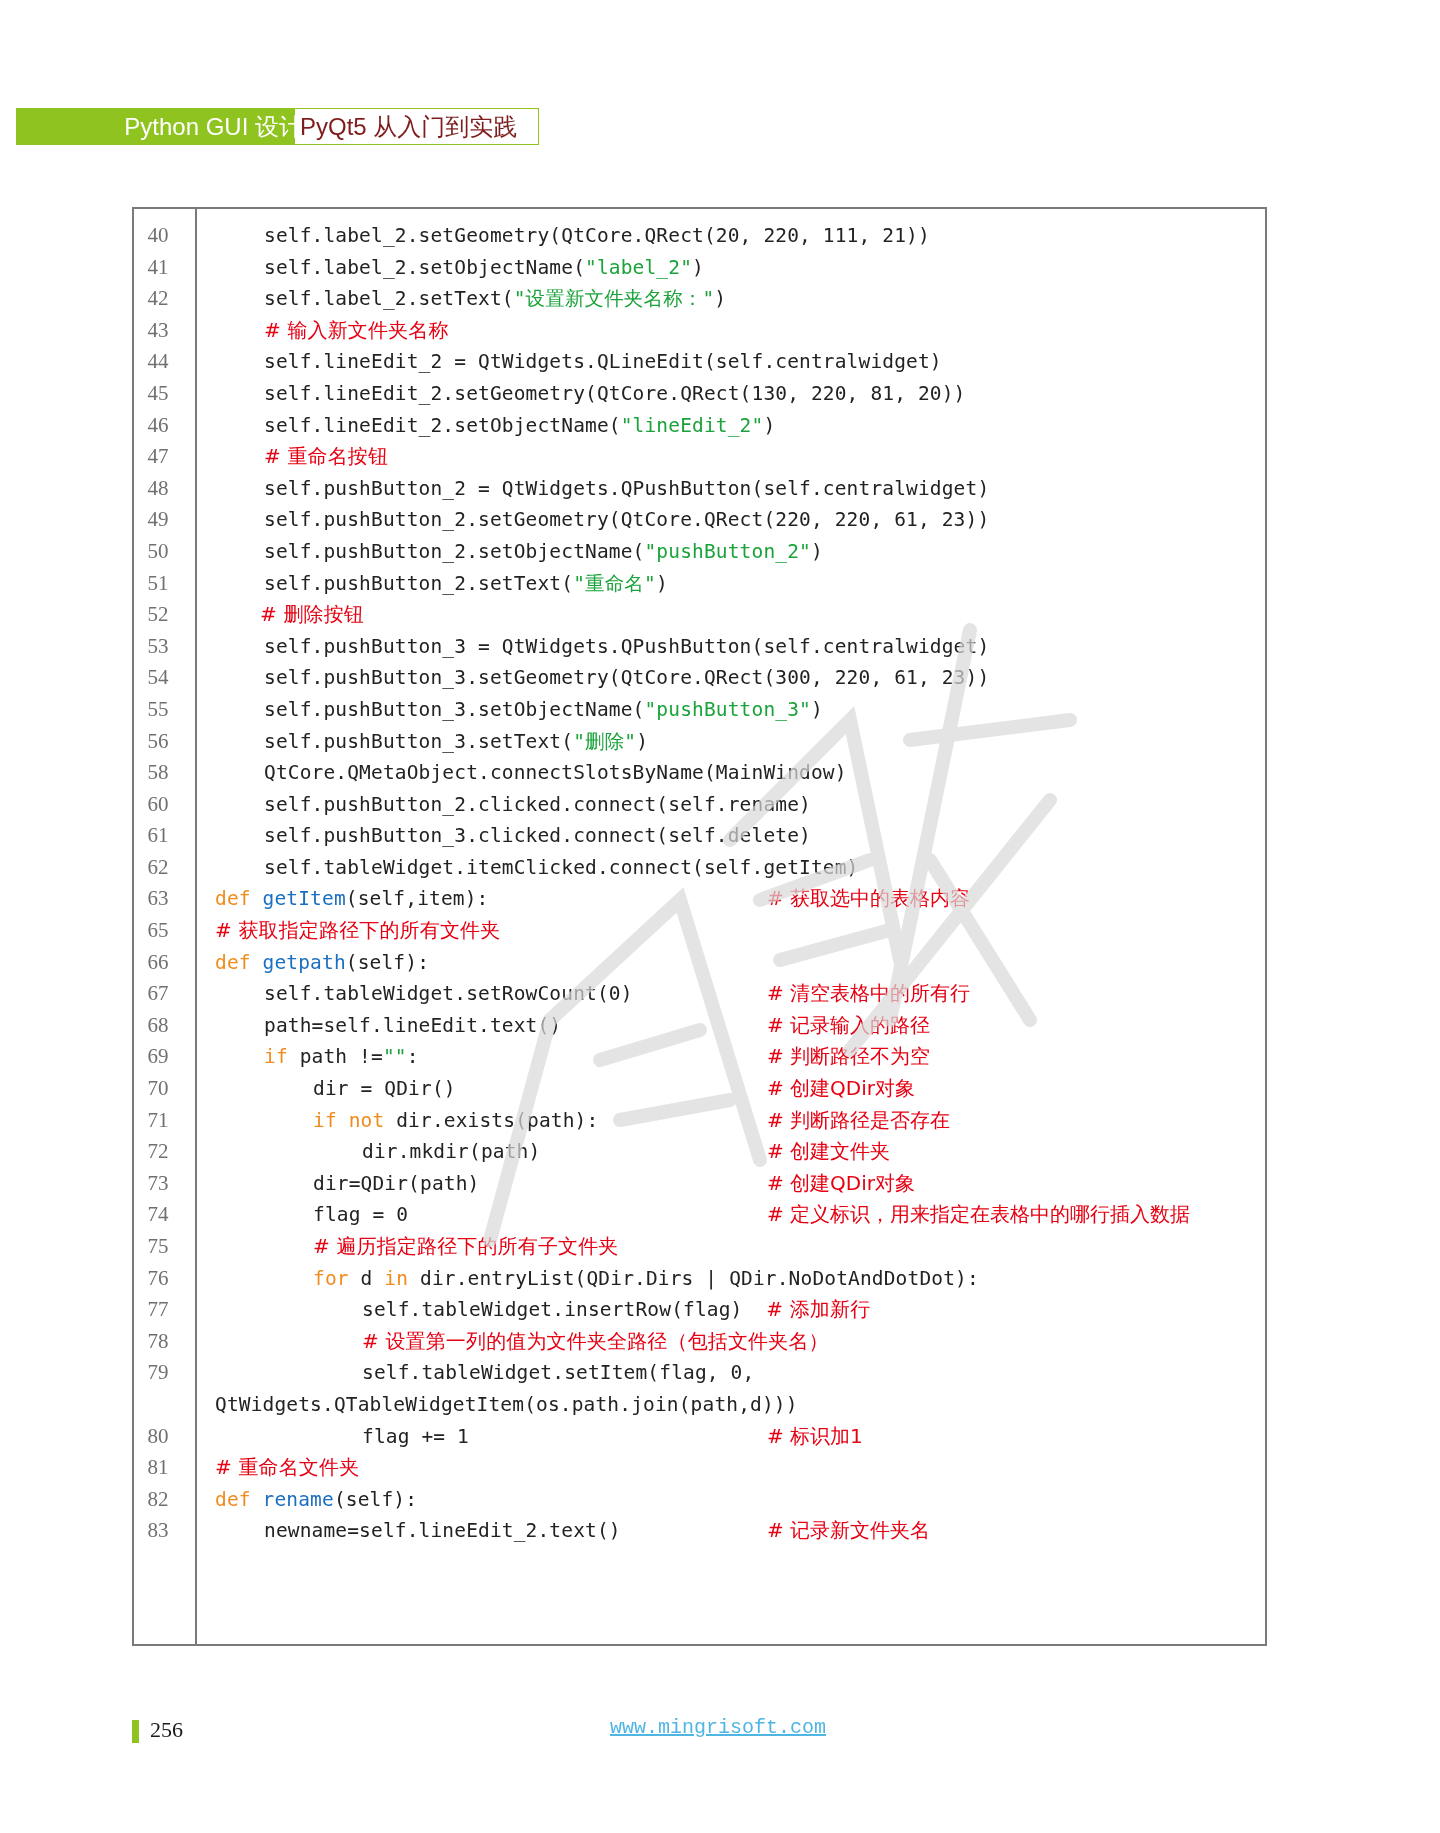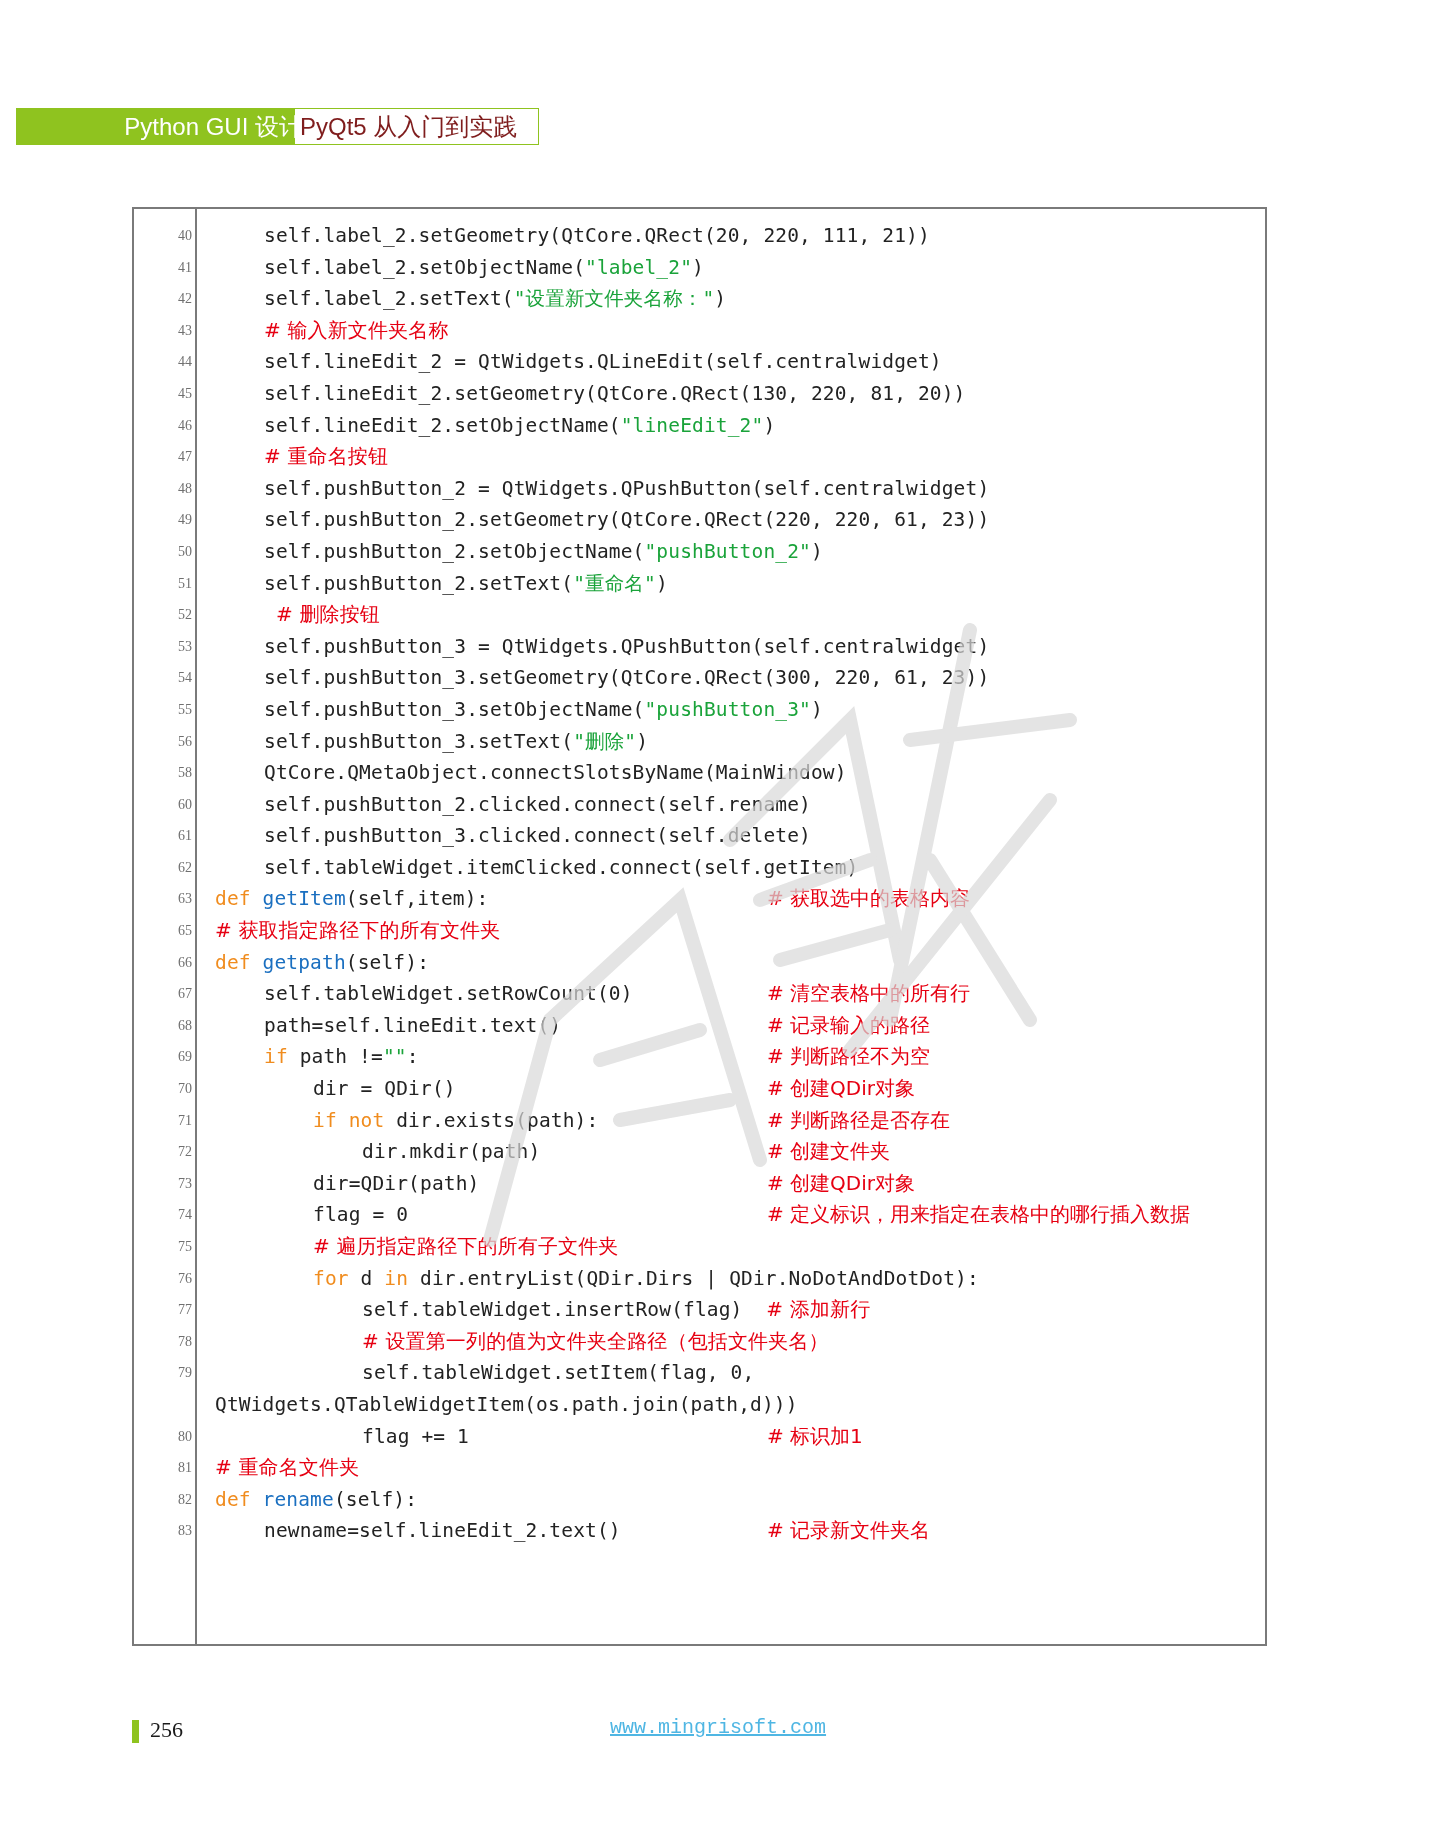--- a/index.html
+++ b/index.html
@@ -6,21 +6,21 @@
     body { width: 1440px; height: 1833px; position: relative; overflow: hidden; }
     .hdr-green { position: absolute; left: 16px; top: 108px; width: 295px; height: 37px; background: #8fc31f; }
     .hdr-title { position: absolute; right: 8px; top: 3px; color: #ffffff; font-family: "Liberation Sans", sans-serif; font-size: 24px; line-height: 31px; white-space: nowrap; }
     .hdr-sub-box { position: absolute; left: 295px; top: 108px; width: 243px; height: 35px; border: 1px solid #8fc31f; border-left: none; background: #ffffff; }
     .hdr-sub { position: absolute; left: 5px; top: 3px; color: #7f1d1d; font-family: "Liberation Sans", sans-serif; font-size: 24px; line-height: 30px; white-space: nowrap; }
 
     .code-box { position: absolute; left: 132px; top: 207px; width: 1135px; height: 1439px; border: 2px solid #7a7a7a; box-sizing: border-box; background: transparent; }
     .gutter { position: absolute; left: 0; top: 0; width: 63px; height: 100%; border-right: 2px solid #7a7a7a; box-sizing: border-box; }
     .lines { position: absolute; left: 0; top: 11px; width: 100%; }
     .line { position: relative; height: 31.6px; white-space: pre; }
-    .ln { position: absolute; left: 0; width: 48px; text-align: center; color: #707070; font-family: "Liberation Serif", serif; font-size: 14px; line-height: 31.6px; padding-left: 27px; }
+    .ln { position: absolute; left: 0; width: 48px; text-align: center; color: #707070; font-family: "Liberation Serif", serif; font-size: 21px; line-height: 31.6px; }
     .code { position: absolute; left: 81px; font-family: "DejaVu Sans Mono", monospace; font-size: 19.5px; line-height: 31.6px; color: #222222; letter-spacing: 0.15px; }
     .cm { position: absolute; left: 633px; font-family: "DejaVu Sans", sans-serif; font-size: 20px; line-height: 31.6px; color: #e60012; }
     .kw { color: #f08c1e; }
     .fn { color: #1a6fc0; }
     .str { color: #1aa33a; }
     .ic { color: #e60012; font-family: "DejaVu Sans", sans-serif; font-size: 20px; }
 
     .watermark { position: absolute; left: 430px; top: 600px; width: 700px; height: 680px; pointer-events: none; }
 
     .footer-bar { position: absolute; left: 132px; top: 1720px; width: 7px; height: 23px; background: #8fc31f; }
@@ -45,21 +45,21 @@
       <div class="line"><span class="ln">42</span><span class="code" style="left: 130px;"><span>self.label_2.setText(</span><span class="str">"设置新文件夹名称："</span><span>)</span></span></div>
       <div class="line"><span class="ln">43</span><span class="code" style="left: 130px;"><span class="ic"># 输入新文件夹名称</span></span></div>
       <div class="line"><span class="ln">44</span><span class="code" style="left: 130px;"><span>self.lineEdit_2 = QtWidgets.QLineEdit(self.centralwidget)</span></span></div>
       <div class="line"><span class="ln">45</span><span class="code" style="left: 130px;"><span>self.lineEdit_2.setGeometry(QtCore.QRect(130, 220, 81, 20))</span></span></div>
       <div class="line"><span class="ln">46</span><span class="code" style="left: 130px;"><span>self.lineEdit_2.setObjectName(</span><span class="str">"lineEdit_2"</span><span>)</span></span></div>
       <div class="line"><span class="ln">47</span><span class="code" style="left: 130px;"><span class="ic"># 重命名按钮</span></span></div>
       <div class="line"><span class="ln">48</span><span class="code" style="left: 130px;"><span>self.pushButton_2 = QtWidgets.QPushButton(self.centralwidget)</span></span></div>
       <div class="line"><span class="ln">49</span><span class="code" style="left: 130px;"><span>self.pushButton_2.setGeometry(QtCore.QRect(220, 220, 61, 23))</span></span></div>
       <div class="line"><span class="ln">50</span><span class="code" style="left: 130px;"><span>self.pushButton_2.setObjectName(</span><span class="str">"pushButton_2"</span><span>)</span></span></div>
       <div class="line"><span class="ln">51</span><span class="code" style="left: 130px;"><span>self.pushButton_2.setText(</span><span class="str">"重命名"</span><span>)</span></span></div>
-      <div class="line"><span class="ln">52</span><span class="code" style="left: 142px;"><span class="ic"># 删除按钮</span></span></div>
+      <div class="line"><span class="ln">52</span><span class="code" style="left: 126px;"><span class="ic"># 删除按钮</span></span></div>
       <div class="line"><span class="ln">53</span><span class="code" style="left: 130px;"><span>self.pushButton_3 = QtWidgets.QPushButton(self.centralwidget)</span></span></div>
       <div class="line"><span class="ln">54</span><span class="code" style="left: 130px;"><span>self.pushButton_3.setGeometry(QtCore.QRect(300, 220, 61, 23))</span></span></div>
       <div class="line"><span class="ln">55</span><span class="code" style="left: 130px;"><span>self.pushButton_3.setObjectName(</span><span class="str">"pushButton_3"</span><span>)</span></span></div>
       <div class="line"><span class="ln">56</span><span class="code" style="left: 130px;"><span>self.pushButton_3.setText(</span><span class="str">"删除"</span><span>)</span></span></div>
       <div class="line"><span class="ln">58</span><span class="code" style="left: 130px;"><span>QtCore.QMetaObject.connectSlotsByName(MainWindow)</span></span></div>
       <div class="line"><span class="ln">60</span><span class="code" style="left: 130px;"><span>self.pushButton_2.clicked.connect(self.rename)</span></span></div>
       <div class="line"><span class="ln">61</span><span class="code" style="left: 130px;"><span>self.pushButton_3.clicked.connect(self.delete)</span></span></div>
       <div class="line"><span class="ln">62</span><span class="code" style="left: 130px;"><span>self.tableWidget.itemClicked.connect(self.getItem)</span></span></div>
       <div class="line"><span class="ln">63</span><span class="code" style="left: 81px;"><span class="kw">def </span><span class="fn">getItem</span><span>(self,item):</span></span><span class="cm"># 获取选中的表格内容</span></div>
       <div class="line"><span class="ln">65</span><span class="code" style="left: 81px;"><span class="ic"># 获取指定路径下的所有文件夹</span></span></div>

